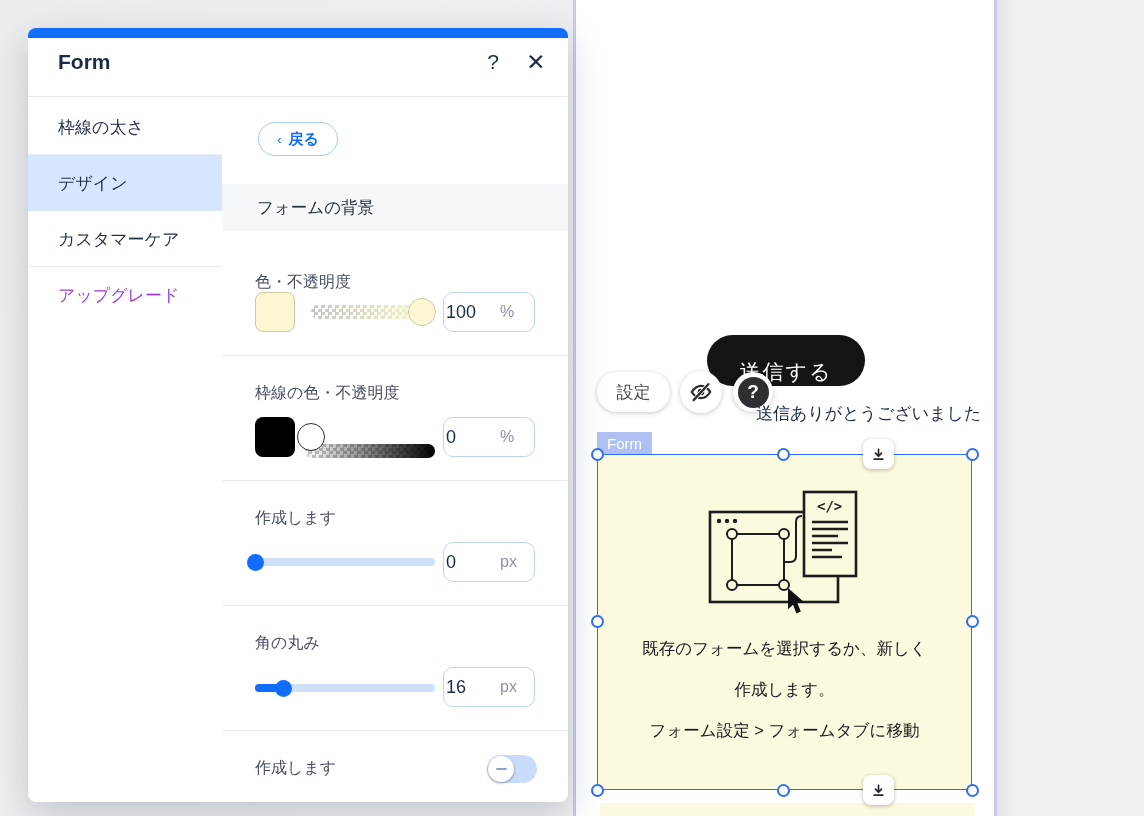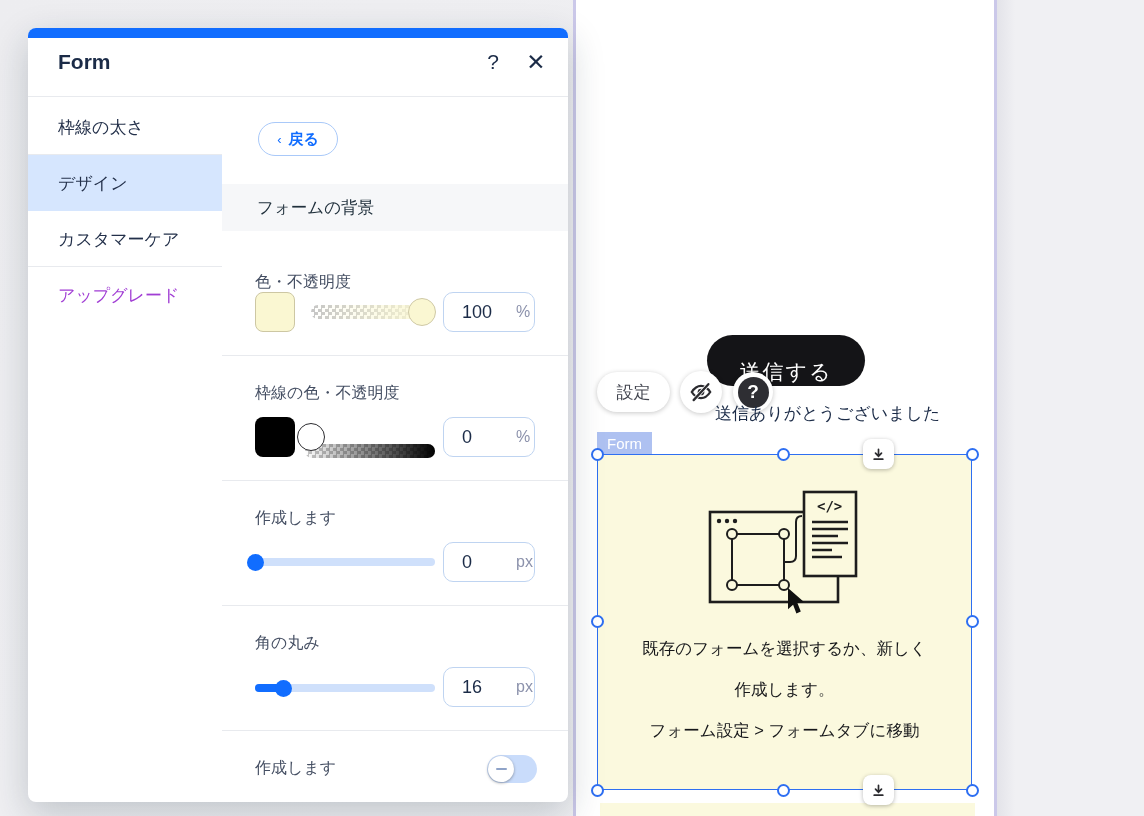--- a/index.html
+++ b/index.html
@@ -18,21 +18,21 @@
     justify-content:center;letter-spacing:2px;cursor:pointer;}
   .settings-btn{left:597px;top:372px;width:73px;height:40px;border-radius:20px;background:#FFF;
     color:#42454F;font-size:17px;display:flex;align-items:center;justify-content:center;
     box-shadow:0 1px 5px rgba(0,0,0,.22);cursor:pointer;}
   .eye-btn{left:680px;top:371px;width:42px;height:42px;border-radius:50%;background:#FFF;
     box-shadow:0 1px 5px rgba(0,0,0,.22);display:flex;align-items:center;justify-content:center;cursor:pointer;}
   .q-btn{left:733px;top:372px;width:40px;height:40px;border-radius:50%;background:#FFF;
     box-shadow:0 1px 5px rgba(0,0,0,.22);display:flex;align-items:center;justify-content:center;cursor:pointer;}
   .q-inner{width:31px;height:31px;border-radius:50%;background:#2E2E33;color:#FFF;font-size:19px;
     font-weight:bold;display:flex;align-items:center;justify-content:center;}
-  .thankyou{left:715px;top:402px;width:260px;color:#1B2B47;font-size:17px;}
+  .thankyou{left:756px;top:402px;width:260px;color:#1B2B47;font-size:17px;}
 
   .form-tag{left:597px;top:432px;height:22px;padding:0 10px;background:rgba(160,182,238,.85);
     color:#FFF;font-size:15px;display:flex;align-items:center;}
   .form-box{left:597px;top:454px;width:375px;height:336px;background:#FBF9DE;
     display:flex;flex-direction:column;align-items:center;text-align:center;}
   .form-box h3{margin:12px 0 10px;font-size:21px;color:#111;font-weight:bold;}
   .form-box p{margin:8px;font-size:16.5px;color:#16171A;line-height:25px;}
   .form-box-2{left:600px;top:803px;width:375px;height:13px;background:#FBF9DE;}
 
   .sel-border{left:597px;top:454px;width:375px;height:336px;border:1.6px solid #2E6FF2;
@@ -57,21 +57,21 @@
   .back-btn{left:258px;top:122px;width:78px;height:32px;border:1px solid #A9C9F9;border-radius:17px;
     display:flex;align-items:center;justify-content:center;gap:7px;color:#116DFF;font-size:15px;
     font-weight:bold;cursor:pointer;background:#FFF;}
   .back-chev{font-size:13px;font-weight:normal;}
   .sec-band{left:222px;top:184px;width:346px;height:47px;background:#F6F7F9;display:flex;
     align-items:center;padding-left:35px;box-sizing:border-box;font-size:16.5px;color:#20303C;}
   .ctl-label{left:255px;font-size:16px;color:#454F63;}
   .swatch{left:255px;width:40px;height:40px;border-radius:8px;box-sizing:border-box;cursor:pointer;}
   .num-box{left:443px;width:92px;height:40px;border:1px solid #BFD4F1;border-radius:10px;background:#FFF;
     box-sizing:border-box;display:flex;align-items:center;}
-  .num-box input{border:none;outline:none;width:52px;margin-left:16px;font-size:18px;color:#1B2B47;
+  .num-box input{border:none;outline:none;width:52px;font-size:18px;color:#1B2B47;
     font-family:inherit;background:transparent;}
   .num-box .unit{font-size:16px;color:#8C92AC;}
   .checker-track{height:14px;border-radius:7px;position:relative;overflow:hidden;cursor:pointer;}
   .checker-track .cb{position:absolute;inset:0;
     background:repeating-conic-gradient(#C6C6C6 0% 25%,#FFFFFF 0% 50%);background-size:7px 7px;}
   .checker-track .ov{position:absolute;inset:0;}
   .round-thumb{width:28px;height:28px;border-radius:50%;box-sizing:border-box;cursor:pointer;}
   .blue-track{height:8px;border-radius:4px;background:#CFE0FB;cursor:pointer;}
   .blue-thumb{width:17px;height:17px;border-radius:50%;background:#116DFF;cursor:pointer;}
   .toggle{left:487px;width:50px;height:28px;border-radius:14px;background:#C9DCFB;cursor:pointer;}

